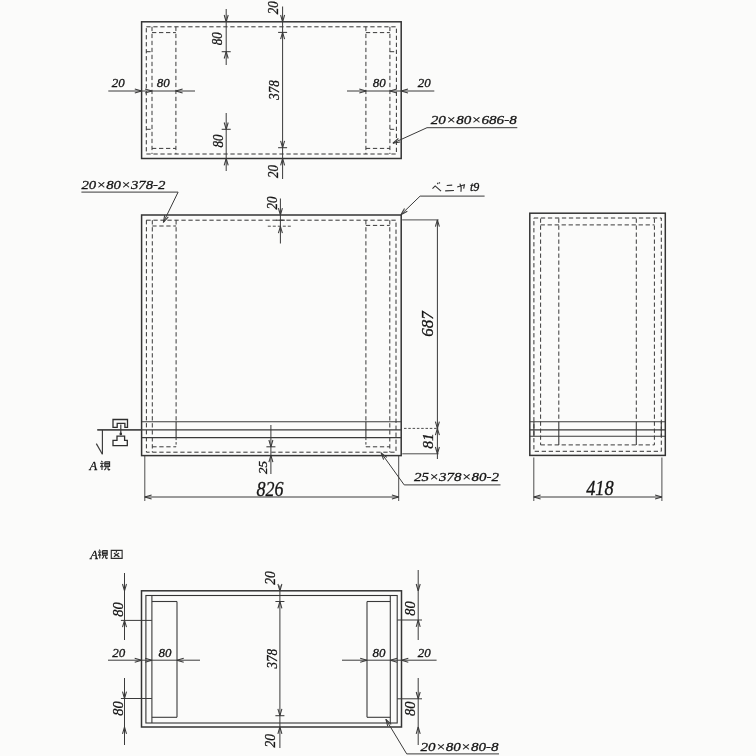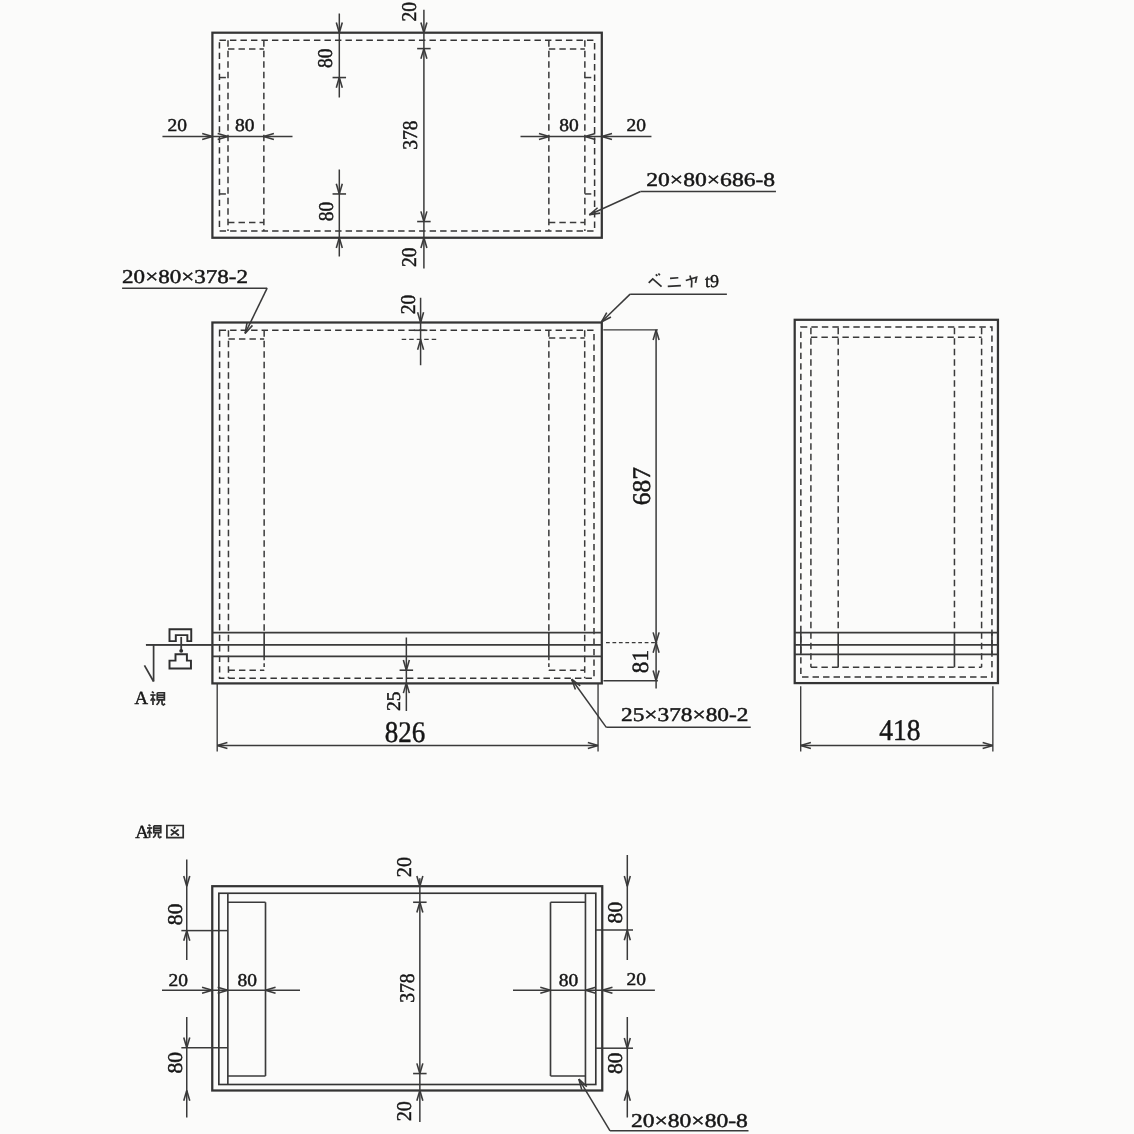--- a/index.html
+++ b/index.html
@@ -1,15 +1,15 @@
 <!DOCTYPE html>
 <html><head><meta charset="utf-8">
 <style>
 html,body{margin:0;padding:0;background:#ffffff;}
-#page{width:756px;height:756px;position:relative;background:#fbfbfa;}
+#page{width:756px;height:756px;position:relative;background:#fbfbfa;font-style:italic;}
 svg{position:absolute;top:0;left:0;filter:grayscale(1) blur(0.3px);}
 text{font-family:"Liberation Serif",serif;}
 </style></head>
 <body>
 <div id="page">
 <svg width="756" height="756" viewBox="0 0 756 756">
 
 <rect x="141.6" y="21.8" width="259.6" height="136.7" fill="none" stroke="#343434" stroke-width="1.5"></rect>
 
 <rect x="146.3" y="26.8" width="250.1" height="127.2" fill="none" stroke="#343434" stroke-width="1.0" stroke-dasharray="4.3,2.7"></rect>

